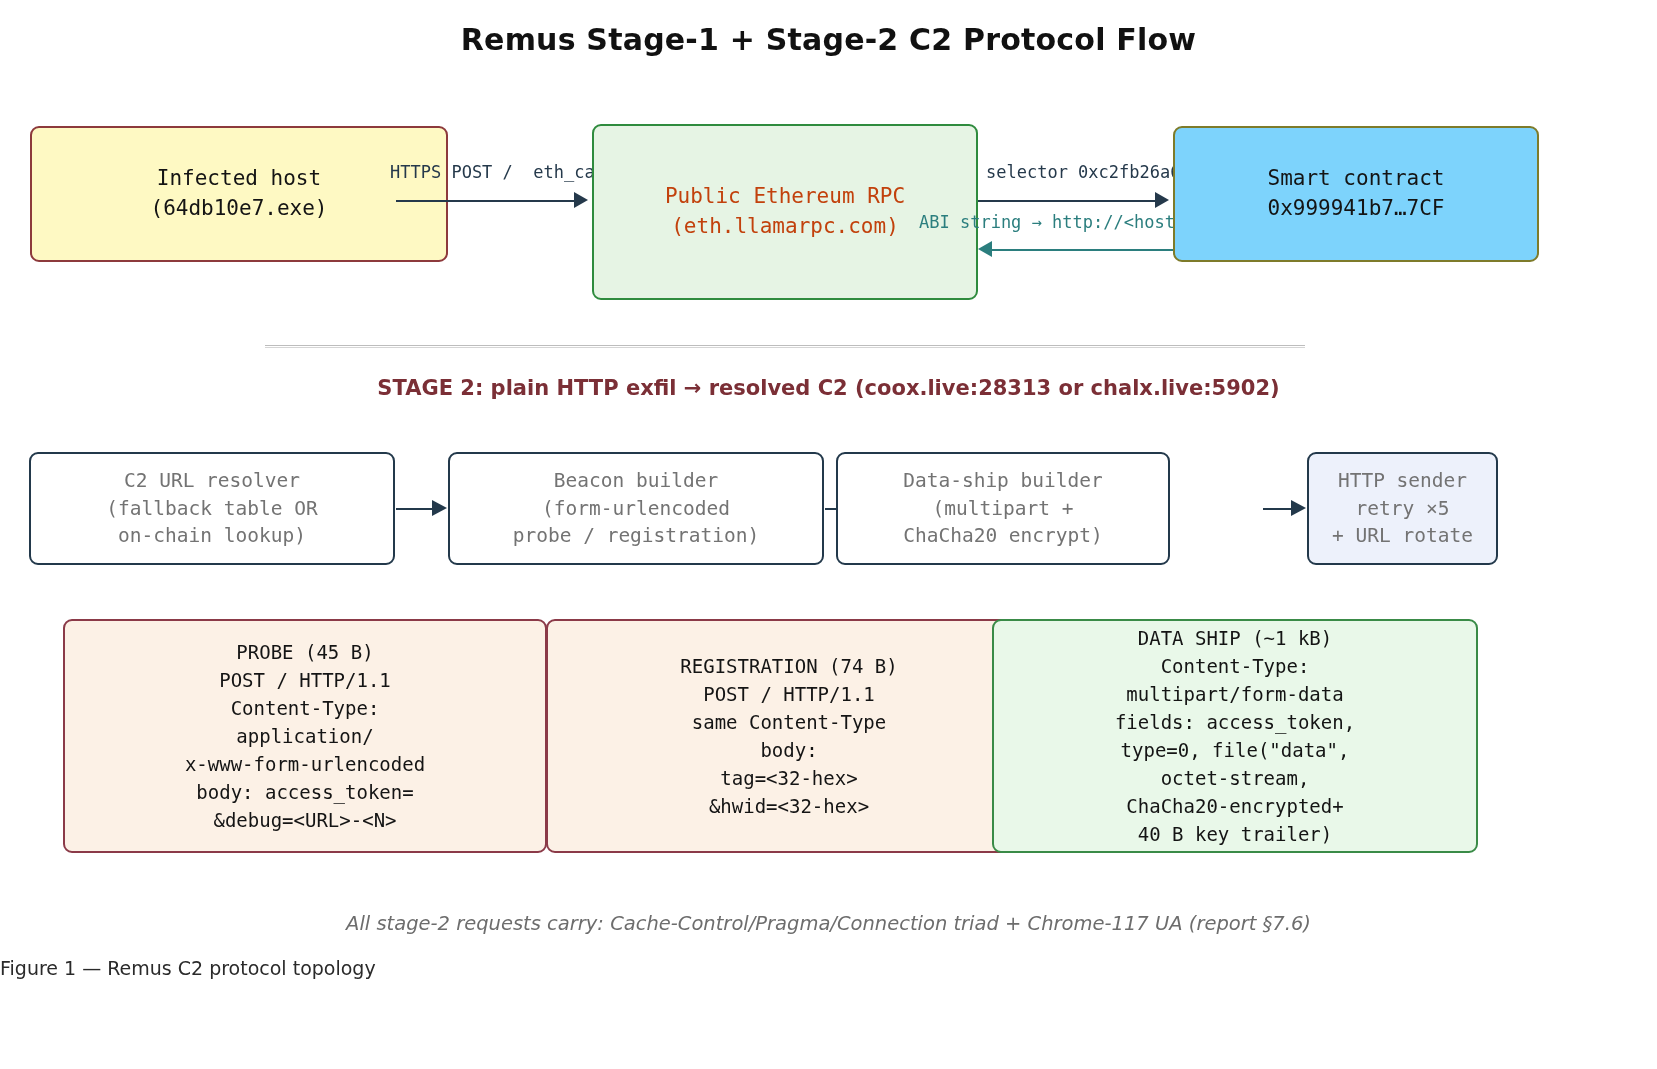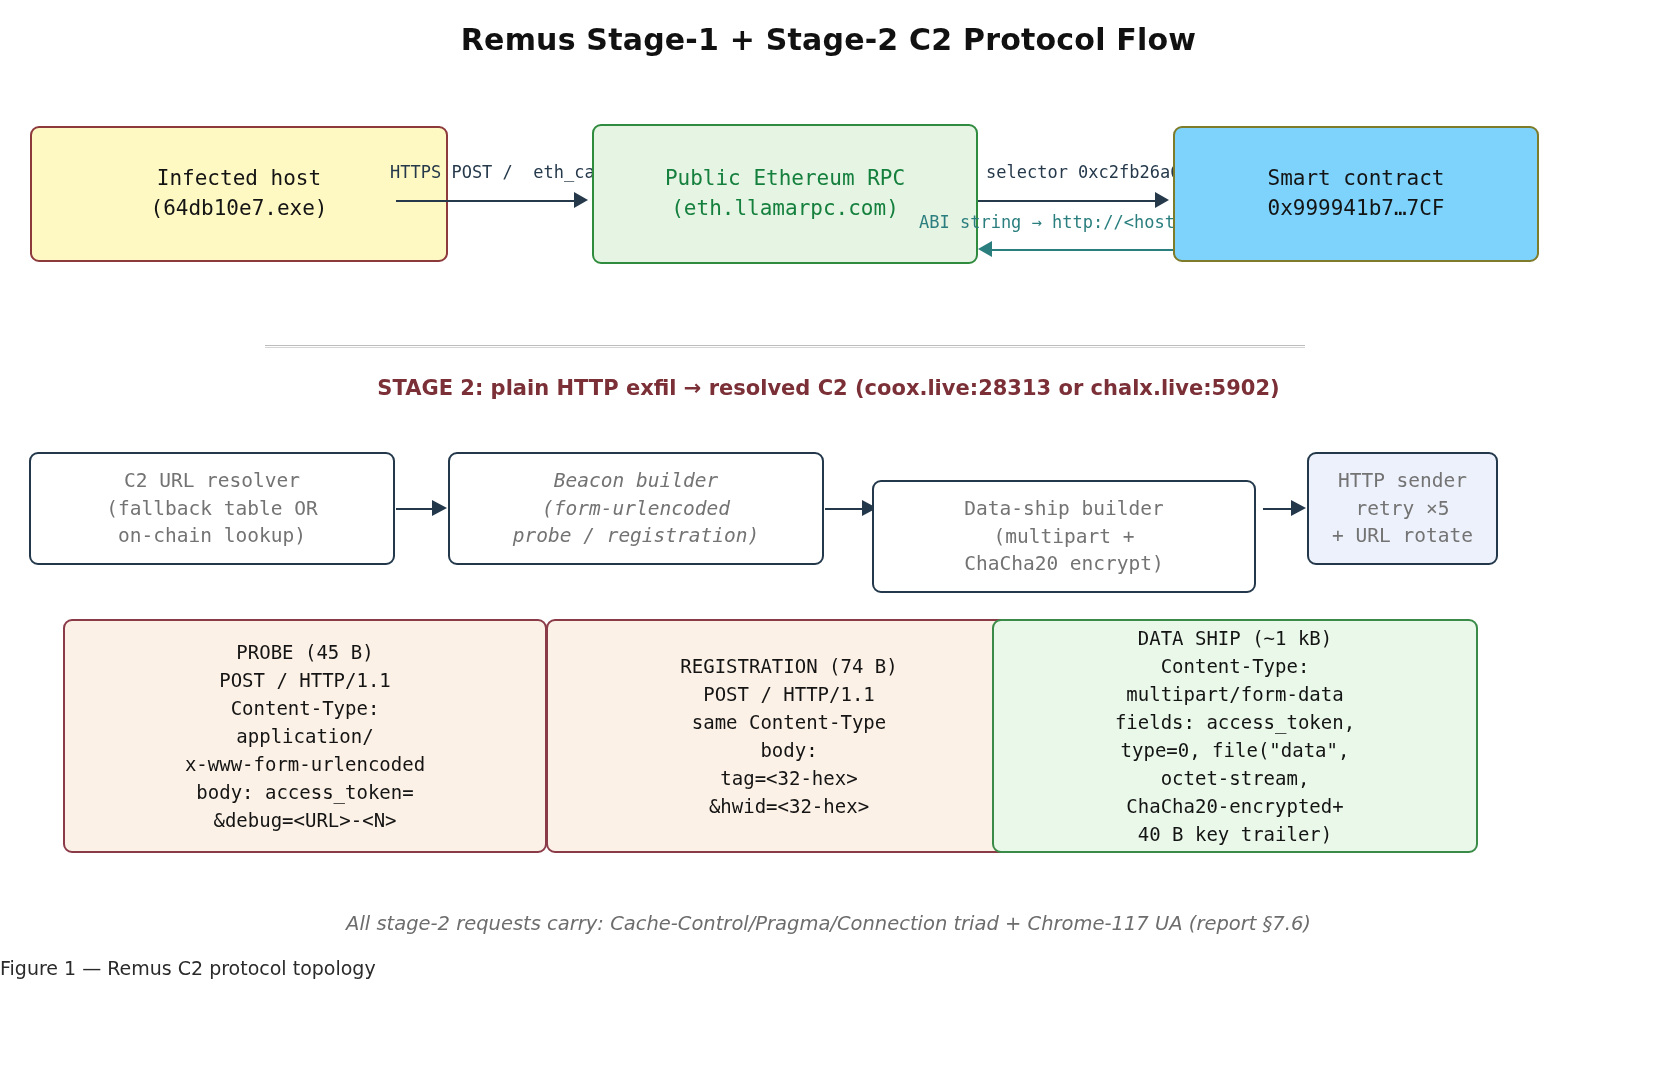--- a/index.html
+++ b/index.html
@@ -50,25 +50,25 @@
 
   
   .node.host {
     left: 30px;  top: 126px;  width: 418px;  height: 136px;
     border: 2.6px solid #8d3a3c;
     background: #fef9c3;
     font-size: 21px;
     color: #141414;
   }
   .node.rpc {
-    left: 592px; top: 124px;  width: 386px;  height: 140px;
+    left: 592px; top: 124px;  width: 386px;  height: 176px;
     border: 2.8px solid #2f8b3e;
     background: #e6f4e4;
     font-size: 21px;
-    color: #15803d;
+    color: #c2410c;
   }
   .node.contract {
     left: 1173px; top: 126px; width: 366px;  height: 136px;
     border: 2.6px solid #7e7b2a;
     background: #7dd3fc;
     font-size: 21px;
     color: #141414;
   }
 
   
@@ -127,22 +127,22 @@
   
   .node.pipe {
     top: 452px;
     height: 113px;
     border: 2.6px solid #23394b;
     background: #ffffff;
     font-size: 19.5px;
     color: #737373;
   }
   .node.pipe.p1 { left: 29px;   width: 366px; }
-  .node.pipe.p2 { left: 448px;  width: 376px; font-style: italic; }
-  .node.pipe.p3 { left: 872px;  width: 384px; margin-top: 28px; }
+  .node.pipe.p2 { left: 448px;  width: 376px; }
+  .node.pipe.p3 { left: 836px;  width: 334px; }
   .node.pipe.p4 {
     left: 1307px; width: 191px;
     background: #edf1fb;
   }
 
   .pipe-arrow-line {
     position: absolute;
     height: 0;
     top: 508px;
     border-top: 2.8px solid #23394b;

